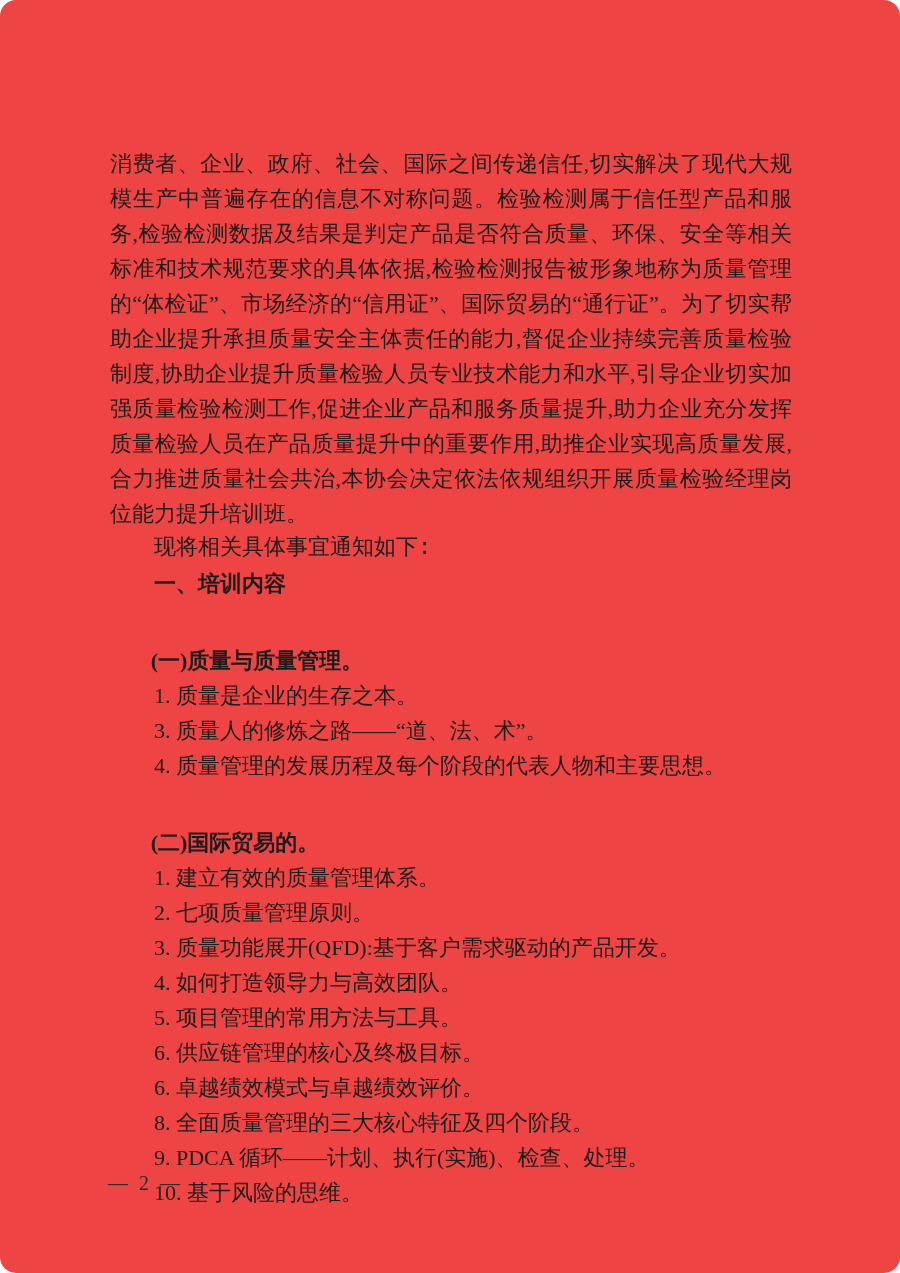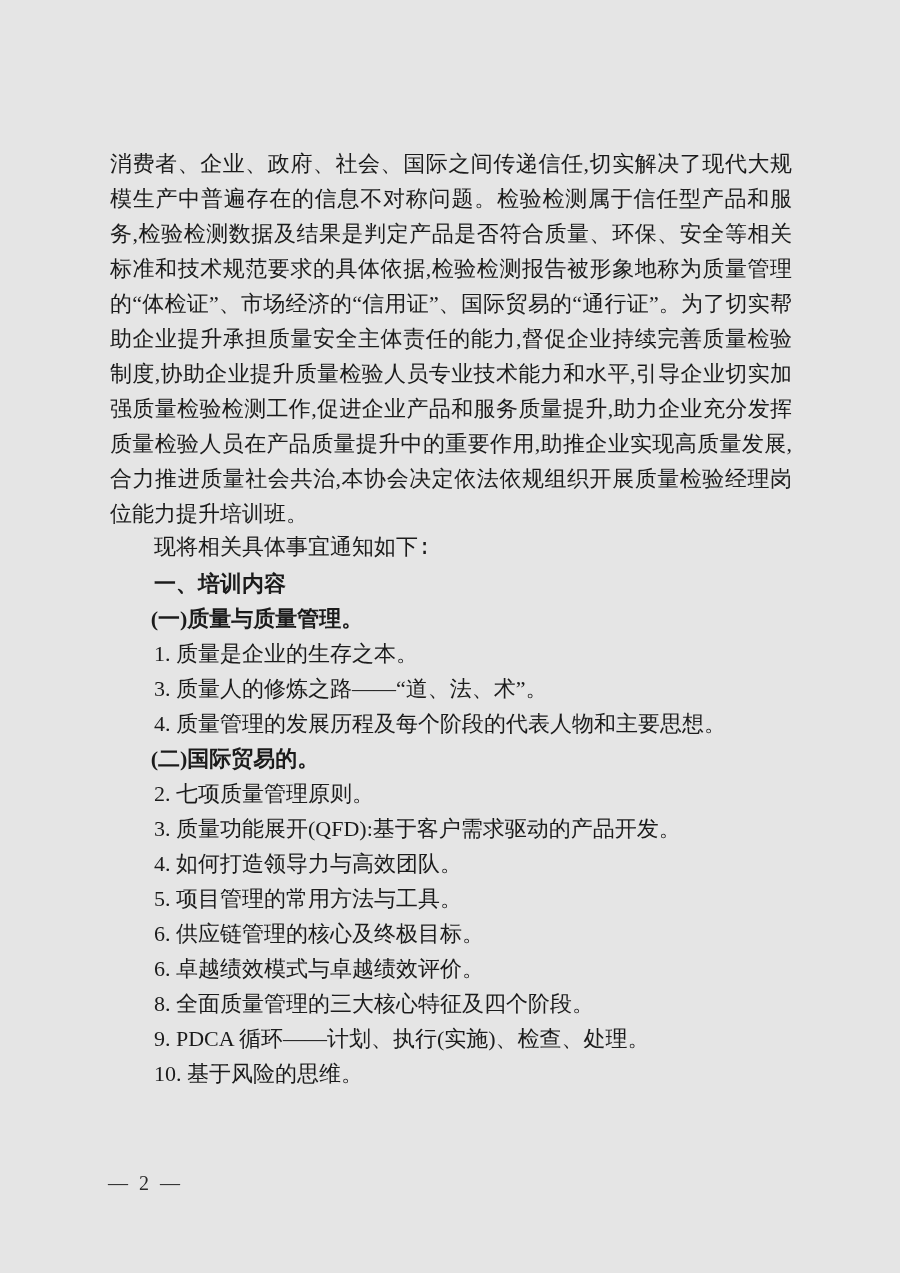--- a/index.html
+++ b/index.html
@@ -4,24 +4,25 @@
 <style>
   html, body {
     margin: 0;
     padding: 0;
     background: #ffffff;
   }
   .page {
     position: relative;
     width: 900px;
     height: 1273px;
-    background: #e5e5e5;
+    background: #ef4444;
     overflow: hidden;
     font-family: "Liberation Serif", serif;
     color: #1b1b1b;
+    border-radius: 16px;
   }
   .content {
     position: absolute;
     left: 110px;
     top: 146px;
     width: 682px;
     font-size: 22px;
     line-height: 35px;
   }
   .block { margin: 0; padding: 0; }
@@ -34,20 +35,21 @@
     font-family: Liberation Mono, monospace;
   }
   .heading1 {
     text-indent: 2em;
     font-weight: 700;
     font-family: Liberation Sans, sans-serif;
   }
   .heading2 {
     text-indent: 1.85em;
     font-weight: 700;
+    margin-top: 42px;
   }
   .list-item {
     text-indent: 2em;
     text-align: justify;
     text-justify: inter-ideograph;
   }
   .footer {
     position: absolute;
     left: 108px;
     top: 1170px;
@@ -63,20 +65,21 @@
 <div class="page">
   <div class="content" id="document-body">
       <div class="block paragraph">消费者、企业、政府、社会、国际之间传递信任,切实解决了现代大规模生产中普遍存在的信息不对称问题。检验检测属于信任型产品和服务,检验检测数据及结果是判定产品是否符合质量、环保、安全等相关标准和技术规范要求的具体依据,检验检测报告被形象地称为质量管理的“体检证”、市场经济的“信用证”、国际贸易的“通行证”。为了切实帮助企业提升承担质量安全主体责任的能力,督促企业持续完善质量检验制度,协助企业提升质量检验人员专业技术能力和水平,引导企业切实加强质量检验检测工作,促进企业产品和服务质量提升,助力企业充分发挥质量检验人员在产品质量提升中的重要作用,助推企业实现高质量发展,合力推进质量社会共治,本协会决定依法依规组织开展质量检验经理岗位能力提升培训班。</div>
       <div class="block paragraph-indent">现将相关具体事宜通知如下:</div>
       <div class="block heading1">一、培训内容</div>
       <div class="block heading2">(一)质量与质量管理。</div>
       <div class="block list-item">1. 质量是企业的生存之本。</div>
       <div class="block list-item">3. 质量人的修炼之路——“道、法、术”。</div>
       <div class="block list-item">4. 质量管理的发展历程及每个阶段的代表人物和主要思想。</div>
       <div class="block heading2">(二)国际贸易的。</div>
+      <div class="block list-item">1. 建立有效的质量管理体系。</div>
       <div class="block list-item">2. 七项质量管理原则。</div>
       <div class="block list-item">3. 质量功能展开(QFD):基于客户需求驱动的产品开发。</div>
       <div class="block list-item">4. 如何打造领导力与高效团队。</div>
       <div class="block list-item">5. 项目管理的常用方法与工具。</div>
       <div class="block list-item">6. 供应链管理的核心及终极目标。</div>
       <div class="block list-item">6. 卓越绩效模式与卓越绩效评价。</div>
       <div class="block list-item">8. 全面质量管理的三大核心特征及四个阶段。</div>
       <div class="block list-item">9. PDCA 循环——计划、执行(实施)、检查、处理。</div>
       <div class="block list-item">10. 基于风险的思维。</div>
     </div>

